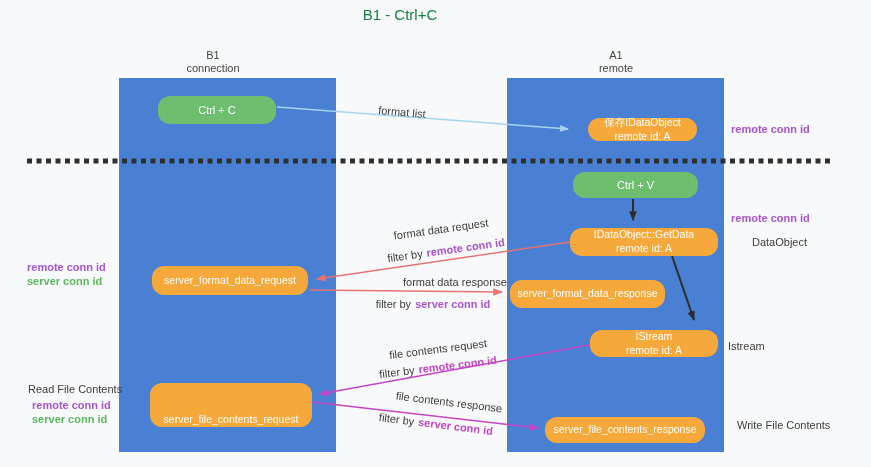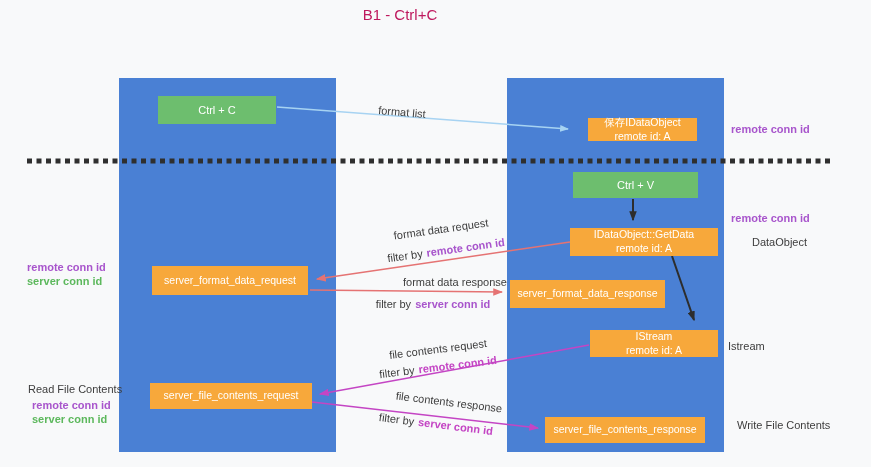--- a/index.html
+++ b/index.html
@@ -2,43 +2,51 @@
 <html style="--column-blue: #4a80d4; --box-orange: #f7a83b; --box-green: #6dbe6e; --purple: #a855cc; --magenta: #c445c4; --green-text: #5cb85c; --salmon-arrow: #e57373; --light-blue-arrow: #a7d3f2; --black-arrow: #2d2d2d; --dashed-line: #2f2f2f;"><head>
 <meta charset="utf-8">
 <style>
   html,body{margin:0;padding:0;background:#f8f9fa;}
   .stage{position:relative;width:871px;height:467px;background:#f8f9fa;
          font-family:"Liberation Sans",sans-serif;overflow:hidden;}
   .col{position:absolute;background:var(--column-blue,#4a80d4);z-index:0;}
   .arrows{position:absolute;left:0;top:0;z-index:1;}
   .box{position:absolute;display:flex;flex-direction:column;align-items:center;
        justify-content:center;color:#fff;font-size:10.5px;line-height:1.3;
-       text-align:center;white-space:nowrap;z-index:2;}
+       text-align:center;white-space:nowrap;z-index:2;border-radius:12px;}
   .orange{background:var(--box-orange,#f7a83b);}
   .green{background:var(--box-green,#6dbe6e);font-size:11px;}
   .lbl{position:absolute;font-size:11px;color:#3d3d3d;white-space:nowrap;z-index:3;}
   .ctr{transform:translate(-50%,-50%);}
   .purple{color:var(--purple,#a855cc);font-weight:bold;}
   .magenta{color:var(--magenta,#c445c4);font-weight:bold;}
   .greentx{color:var(--green-text,#5cb85c);font-weight:bold;}
   .flabel span:first-child{margin-right:4px;}
   .title{position:absolute;left:300px;top:6px;width:200px;text-align:center;
-         font-size:15px;line-height:17px;color:#be185d;z-index:3;}
+         font-size:15px;line-height:17px;color:#15803d;z-index:3;}
   .colhead{position:absolute;width:120px;text-align:center;font-size:11px;
            line-height:13px;color:#444;z-index:3;}
 </style>
 </head>
 <body>
 
 <div class="stage">
 
   <div class="title">
     <div>B1 - Ctrl+C</div>
   </div>
 
+  <div class="colhead" style="left:153px;top:49px;">
+    <div>B1</div>
+    <div>connection</div>
+  </div>
+  <div class="colhead" style="left:556px;top:49px;">
+    <div>A1</div>
+    <div>remote</div>
+  </div>
 
   <div class="col" style="left:119px;top:78px;width:217px;height:374px;"></div>
   <div class="col" style="left:507px;top:78px;width:217px;height:374px;"></div>
 
   <svg class="arrows" width="871" height="467">
     <defs>
       <marker id="m-blue" viewBox="0 0 8 6" markerWidth="9" markerHeight="7" refX="7" refY="3" orient="auto" markerUnits="userSpaceOnUse">
           <path d="M0,0 L8,3 L0,6 Z" fill="#a7d3f2"></path>
         </marker>
       <marker id="m-black" viewBox="0 0 8 6" markerWidth="10" markerHeight="8" refX="7" refY="3" orient="auto" markerUnits="userSpaceOnUse">
@@ -85,21 +93,21 @@
 
   <div class="box orange" style="left:152px;top:266px;width:156px;height:29px;">
     <div>server_format_data_request</div>
   </div>
 
   <div class="box orange" style="left:590px;top:330px;width:128px;height:27px;">
     <div>IStream</div>
     <div>remote id: A</div>
   </div>
 
-  <div class="box orange" style="left:150px;top:383px;width:162px;height:26px;">
+  <div class="box orange" style="left:150px;top:383px;width:162px;height:44px;justify-content:flex-end;">
     <div>server_file_contents_request</div>
   </div>
 
   <div class="box orange" style="left:545px;top:417px;width:160px;height:26px;">
     <div>server_file_contents_response</div>
   </div>
 
   <div class="lbl ctr" style="left:402px;top:112px;transform:translate(-50%,-50%) rotate(5deg);">format list</div>
 
   <div class="lbl ctr" style="left:441px;top:229px;transform:translate(-50%,-50%) rotate(-8deg);">format data request</div>

